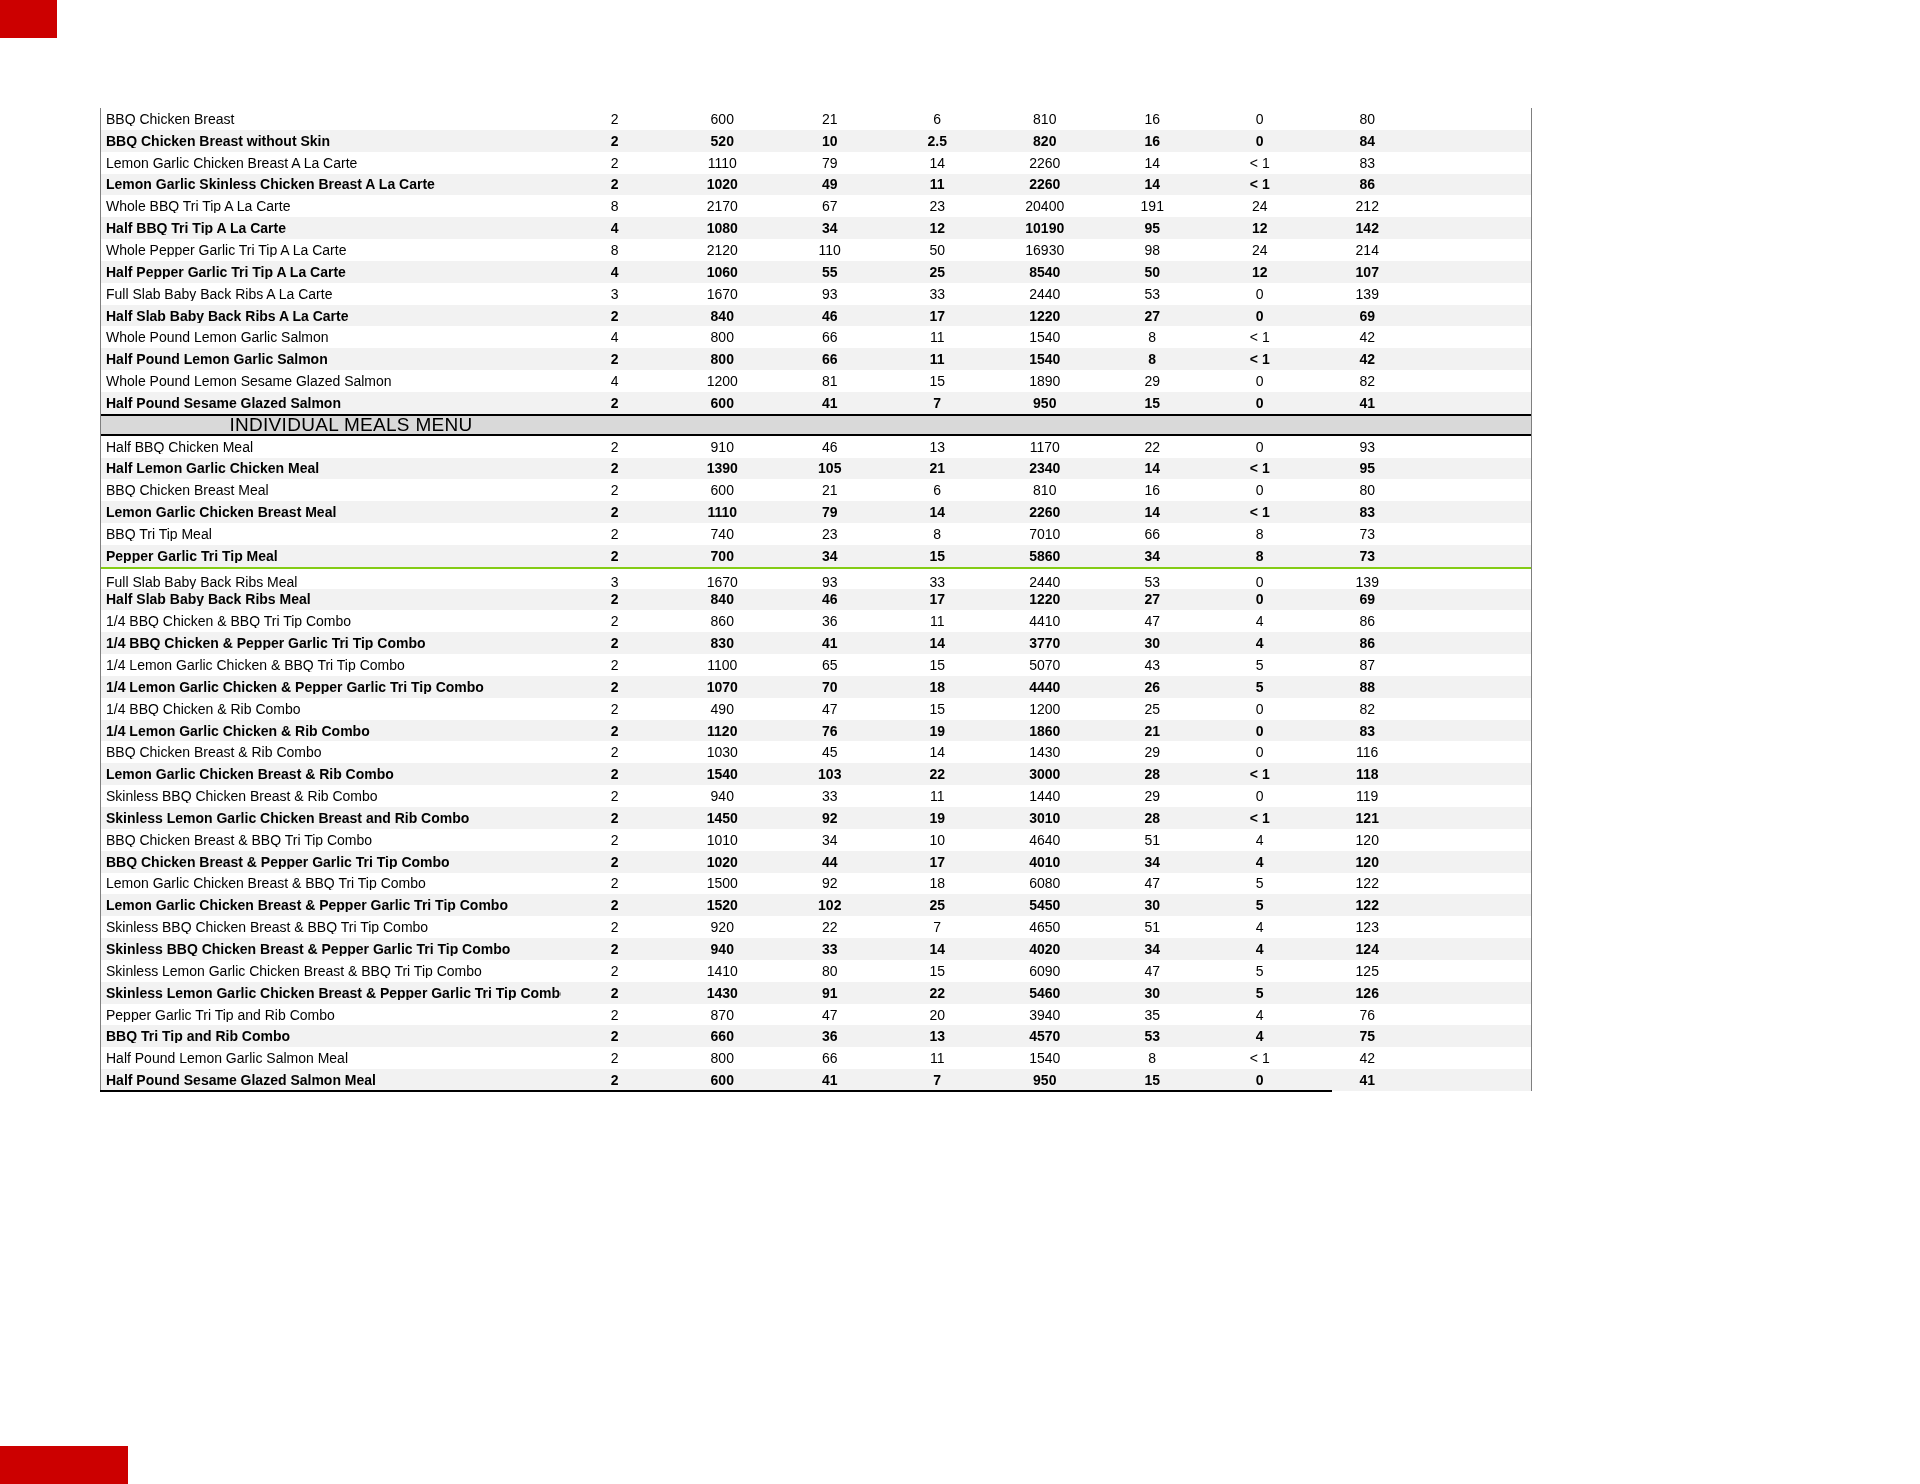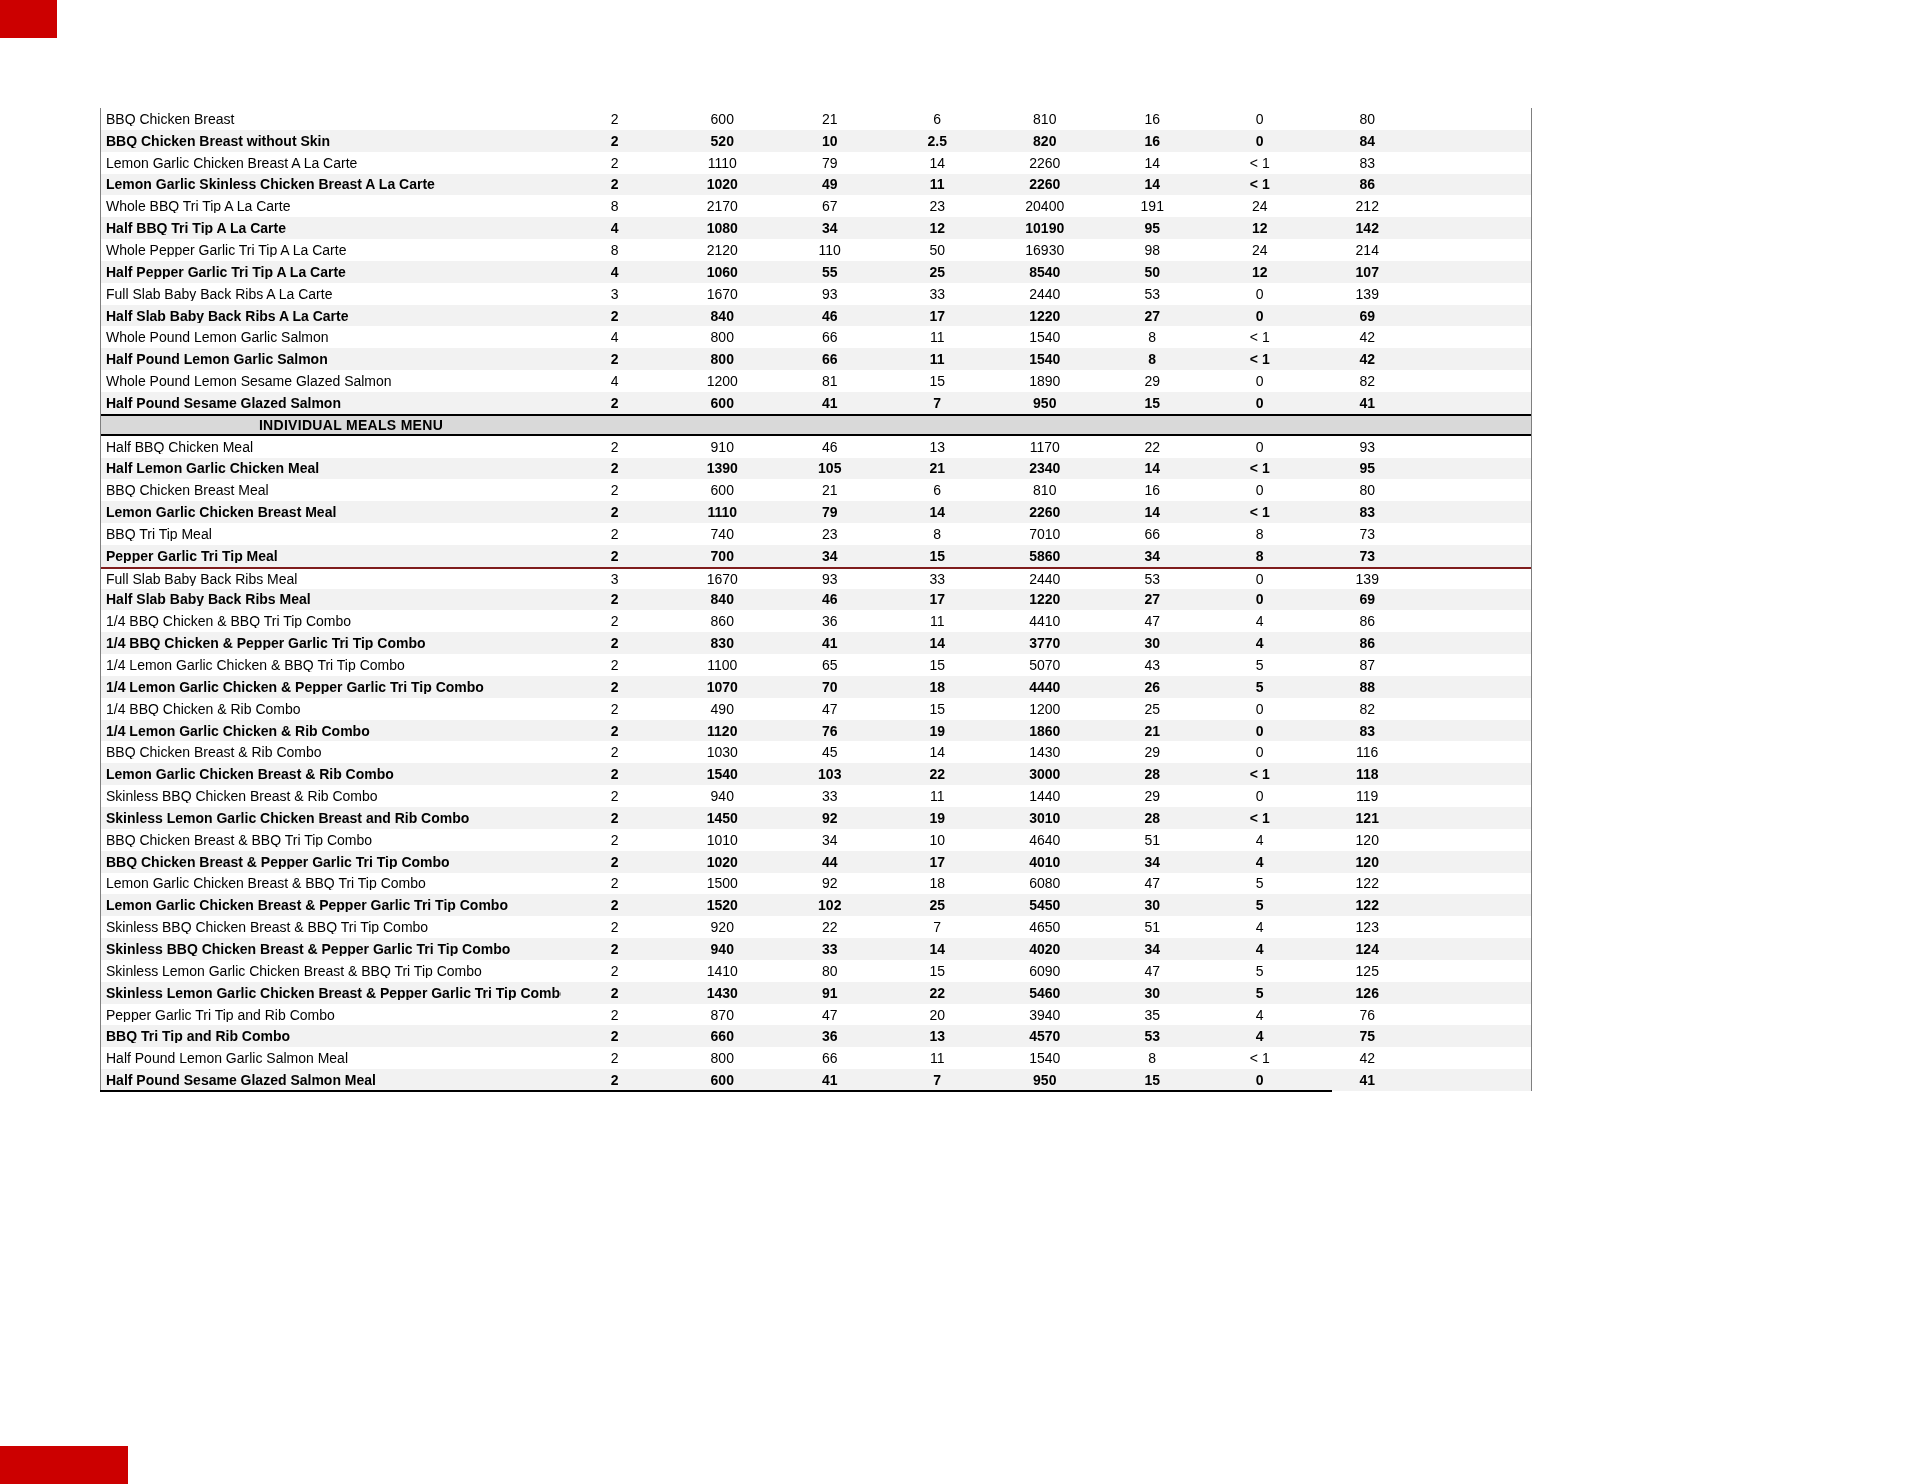--- a/index.html
+++ b/index.html
@@ -24,21 +24,21 @@
     background: #fff;
   }
   .row {
     display: flex;
     height: 21.85px;
     align-items: center;
     font-size: 14px;
     line-height: 1;
   }
   .row.striped { background: #f2f2f2; font-weight: bold; }
-  .row.group-top { border-top: 2px solid #7f1d1d; }
+  .row.group-top { border-top: 2px solid #84cc16; align-items: flex-end; }
   .cell-name {
     width: 460px;
     padding-left: 5px;
     white-space: nowrap;
     overflow: hidden;
   }
   .cell-num {
     width: 107.5px;
     text-align: center;
   }
@@ -46,22 +46,22 @@
     display: flex;
     height: 21.85px;
     align-items: center;
     background: #d9d9d9;
     border-top: 2px solid #000;
     border-bottom: 2px solid #000;
   }
   .section-header .header-text {
     width: 500px;
     text-align: center;
-    font-weight: bold;
-    font-size: 14px;
+    font-weight: normal;
+    font-size: 19px;
     letter-spacing: 0.3px;
   }
   .bottom-line {
     position: absolute;
     left: 100px; top: 1090px;
     width: 1232px; height: 2px;
     background: #000;
   }
 </style>
 </head>

